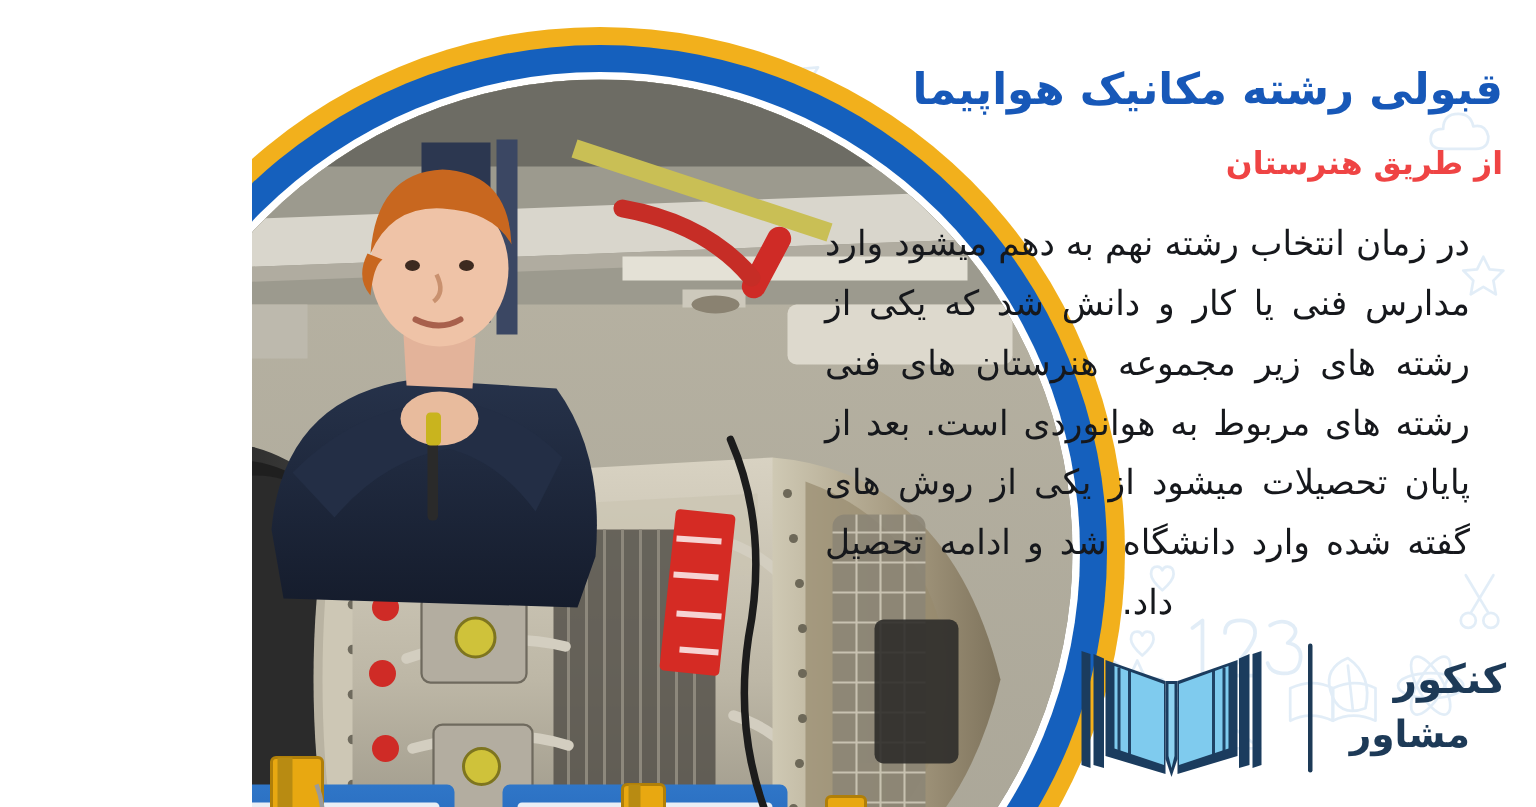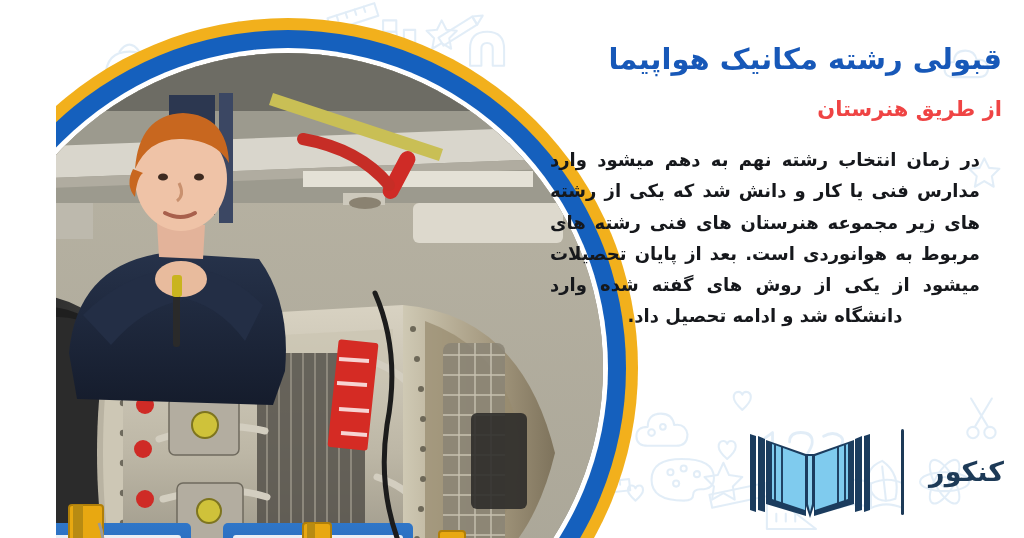--- a/index.html
+++ b/index.html
@@ -4,21 +4,21 @@
 <style>
   html,body{margin:0;padding:0;}
   body{
     width:1024px;height:538px;
     font-family:"DejaVu Sans","Liberation Sans",sans-serif;
     background:#ffffff;
     overflow:hidden;
   }
   .poster{
     position:relative;
-    width:968px;height:538px;
+    width:856px;height:538px;
     background:#ffffff;
     overflow:hidden;
   }
 
   
   .doodles{
     position:absolute;inset:0;
     opacity:.55;
     pointer-events:none;
   }
@@ -76,22 +76,22 @@
   }
   .subhead{
     margin-top:9px;
     font-size:21px;
     font-weight:bold;
     color:#ef4444;
     line-height:1.2;
   }
   .bodytext{
     margin-top:22px;
-    font-size:18px;
-    font-weight:bold;
+    font-size:23px;
+    font-weight:normal;
     color:#16181c;
     line-height:1.73;
     text-align:justify;
     text-align-last:center;
     width:430px;
     margin-right:auto;
     margin-left:0;
   }
 
   
@@ -560,16 +560,17 @@
             <path d="M94 27 L94 87"></path>
         </g>
 
         <path d="M62 34 L70 34 L70 86 L66 98 L62 86 Z" fill="#1B3C5E"></path>
         <path d="M64 36 L68 36 L68 84 L66 92 L64 84 Z" fill="#8FD3F0"></path>
       </svg>
     </div>
     <div class="brand-rule"></div>
     <div class="brand-words">
       <span class="brand-top">کنکور</span>
+      <span class="brand-bottom">مشاور</span>
     </div>
   </div>
 
 </div>
 
 </body></html>

